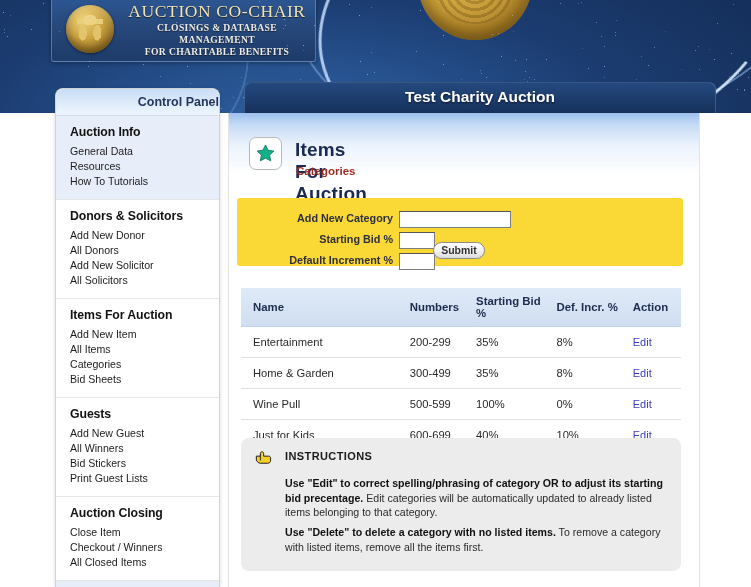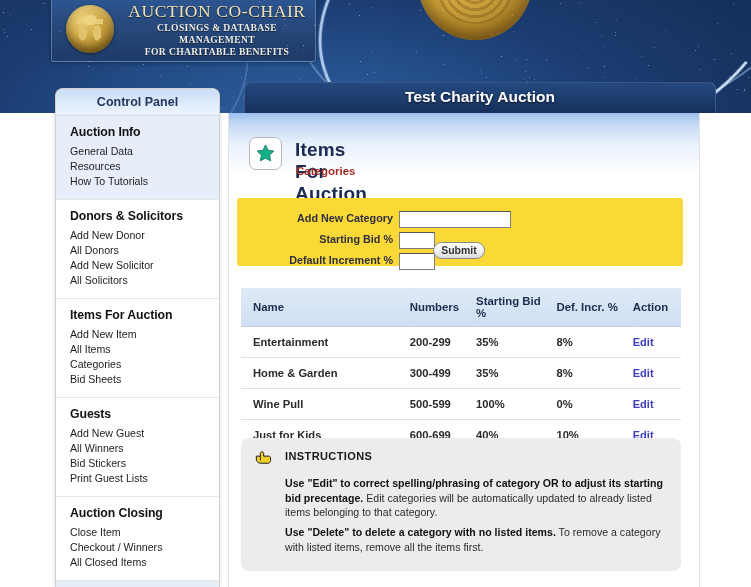--- a/index.html
+++ b/index.html
@@ -185,21 +185,20 @@
     background: linear-gradient(to bottom, #dfeaf7 0%, #cfdef1 100%);
     color: #1d2b4d; font-weight: bold;
     text-align: left; padding: 7px 4px 7px 0;
     border-bottom: 1px solid #c3d2e6;
     font-size: 11.4px;
   }
   #cat-table tbody td {
     padding: 9px 4px 9px 0;
     border-bottom: 1px solid #e0e0e0;
     color: #2a2a2a;
-    font-weight: bold;
   }
   #cat-table .c-name   { width: 168px; padding-left: 12px; }
   #cat-table .c-num    { width: 66px; }
   #cat-table .c-start  { width: 80px; }
   #cat-table .c-incr   { width: 76px; }
   #cat-table .c-action { width: 48px; }
   #cat-table thead .c-name { padding-left: 12px; }
   .edit-link { color: #3d3dbf; text-decoration: none; font-size: 11px; cursor: pointer; }
 
   
@@ -226,21 +225,21 @@
     background: #ffffff;
     border: 1px solid #d2d2d2; border-bottom: none;
     border-top-left-radius: 8px; border-top-right-radius: 8px;
     box-shadow: 0 1px 4px rgba(0,0,0,.14);
   }
   #cp-header {
     height: 27px;
     background: linear-gradient(to bottom, #c9ddf6 0%, #dceafa 50%, #eef5fd 100%);
     border-top-left-radius: 7px; border-top-right-radius: 7px;
     border-bottom: 1px solid #cfdcec;
-    text-align: center;
+    text-align: right;
   }
   #cp-header-text {
     font-size: 12.5px; font-weight: bold; color: #24365e; line-height: 27px;
   }
   .nav-group { padding: 9px 0 10px 14px; border-bottom: 1px solid #e6e6e6; }
   .nav-group.highlight { background: #e8eef9; }
   .nav-heading {
     font-size: 12.3px; font-weight: bold; color: #121212;
     margin-bottom: 5px; letter-spacing: -.1px;
   }

